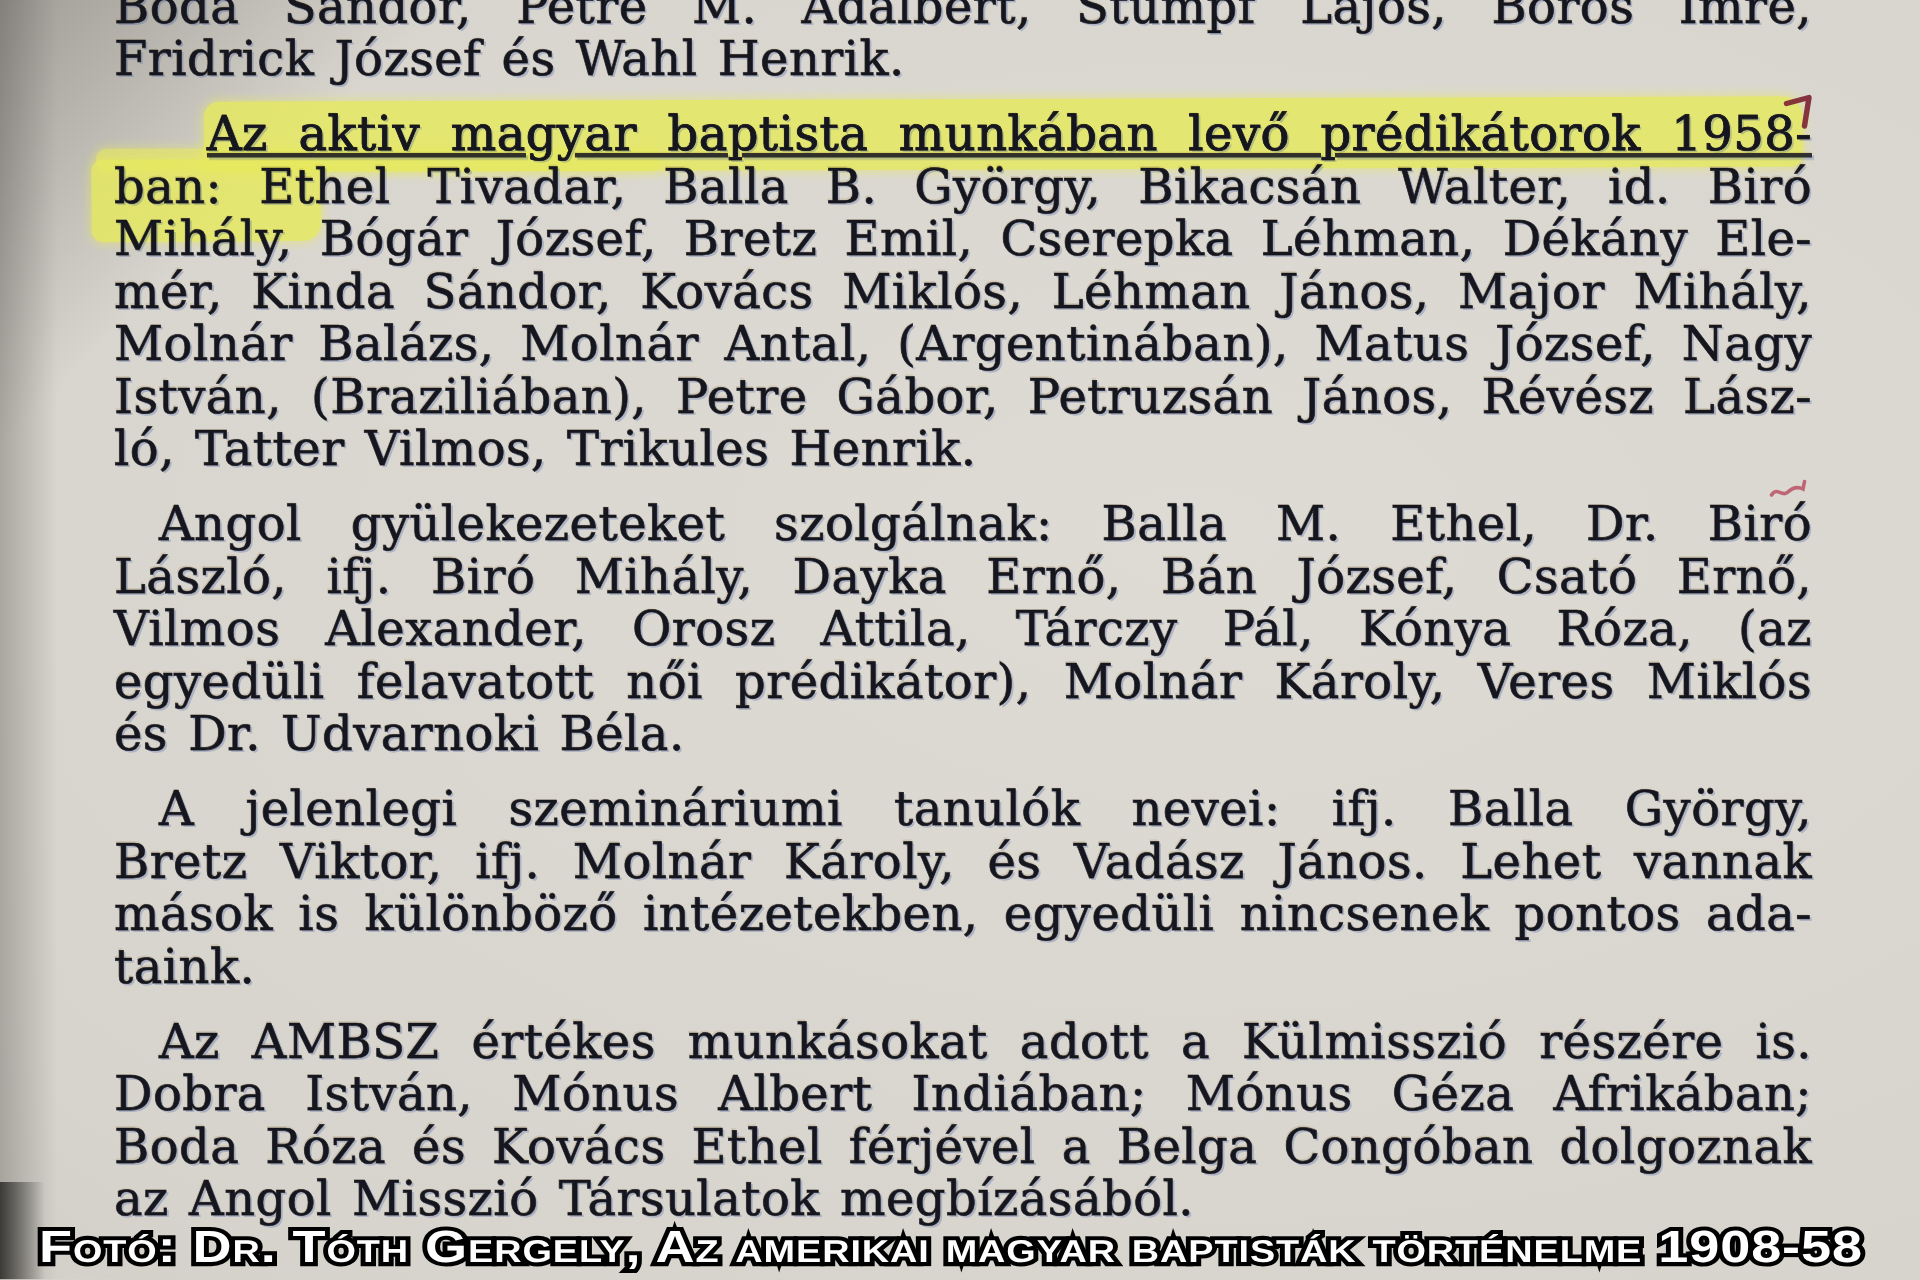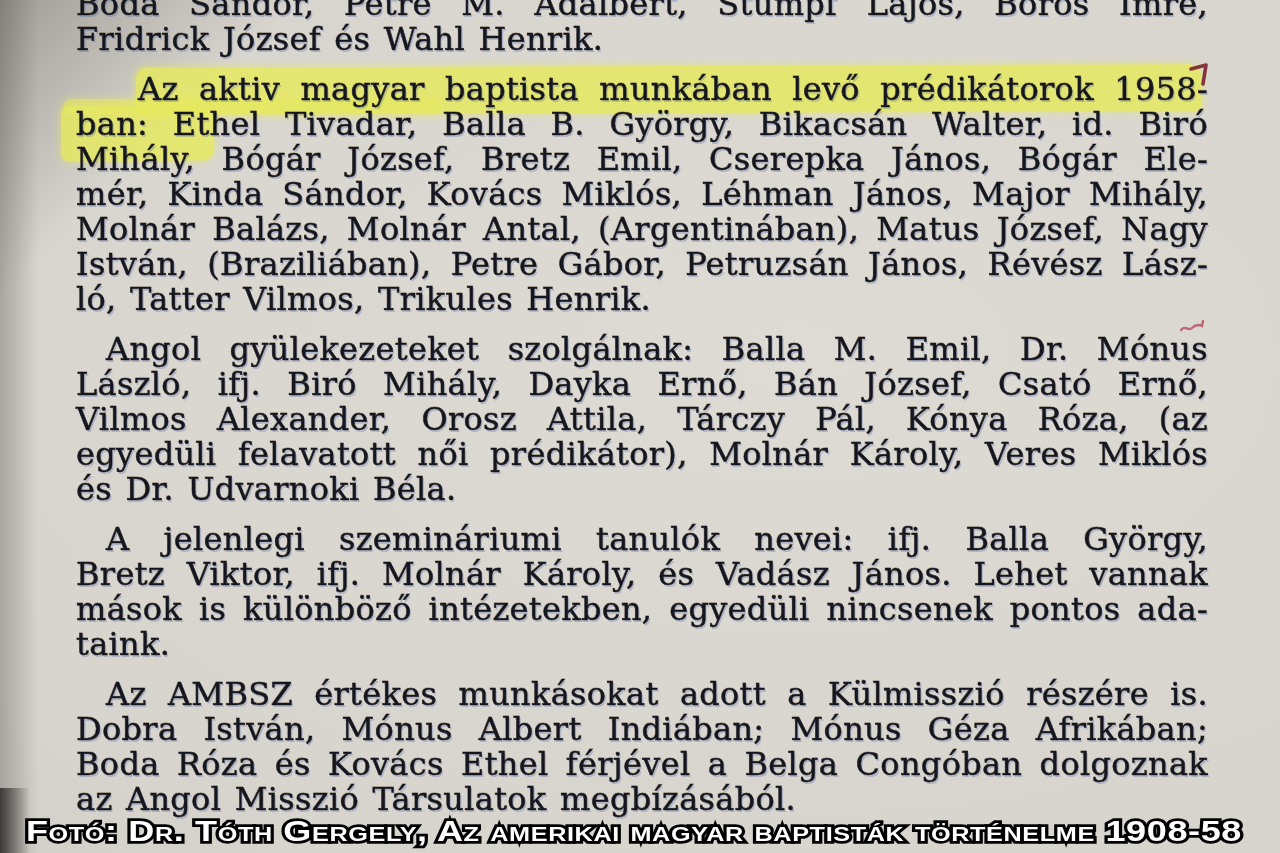--- a/index.html
+++ b/index.html
@@ -35,21 +35,21 @@
     line-height: 35px;
     color: #16161e;
     letter-spacing: 0.3px;
     word-spacing: 3px;
     -webkit-text-stroke: 0.5px rgba(22,22,30,0.85);
     text-shadow: 1.4px 1.6px 0 rgba(45,75,165,0.25), -0.6px -0.8px 0 rgba(150,110,40,0.18);
   }
   .line { text-align: justify; text-align-last: justify; }
   .line.end { text-align-last: left; }
   .line.para { margin-top: 15px; text-indent: 30px; }
-  .line.para.indent-lg { text-indent: 62px; }
+  .line.para.indent-lg { text-indent: 62px; text-decoration: underline; }
   
   .mark { position: absolute; }
   .mark-corner { left: 1188px; top: 62px; }
   .mark-squiggle { left: 1178px; top: 318px; }
   
   .caption-svg {
     position: absolute;
     left: 0; top: 803px;
     width: 1280px; height: 50px;
   }
@@ -74,26 +74,26 @@
 
   <div class="hl hl1" style="background: rgb(231, 234, 94);"></div>
   <div class="hl hl2" style="background: rgb(231, 234, 94);"></div>
   <div class="hl hl3" style="background: rgb(231, 234, 94);"></div>
 
   <div class="page-text" style="color: rgb(22, 22, 30);">
       <div class="line">Boda Sándor, Petre M. Adalbert, Stumpf Lajos, Boros Imre,</div>
       <div class="line end">Fridrick József és Wahl Henrik.</div>
       <div class="line para indent-lg">Az aktiv magyar baptista munkában levő prédikátorok 1958-</div>
       <div class="line">ban: Ethel Tivadar, Balla B. György, Bikacsán Walter, id. Biró</div>
-      <div class="line">Mihály, Bógár József, Bretz Emil, Cserepka János, Bógár Ele-</div>
+      <div class="line">Mihály, Bógár József, Bretz Emil, Cserepka Léhman, Dékány Ele-</div>
       <div class="line">mér, Kinda Sándor, Kovács Miklós, Léhman János, Major Mihály,</div>
       <div class="line">Molnár Balázs, Molnár Antal, (Argentinában), Matus József, Nagy</div>
       <div class="line">István, (Braziliában), Petre Gábor, Petruzsán János, Révész Lász-</div>
       <div class="line end">ló, Tatter Vilmos, Trikules Henrik.</div>
-      <div class="line para">Angol gyülekezeteket szolgálnak: Balla M. Emil, Dr. Mónus</div>
+      <div class="line para">Angol gyülekezeteket szolgálnak: Balla M. Ethel, Dr. Biró</div>
       <div class="line">László, ifj. Biró Mihály, Dayka Ernő, Bán József, Csató Ernő,</div>
       <div class="line">Vilmos Alexander, Orosz Attila, Tárczy Pál, Kónya Róza, (az</div>
       <div class="line">egyedüli felavatott női prédikátor), Molnár Károly, Veres Miklós</div>
       <div class="line end">és Dr. Udvarnoki Béla.</div>
       <div class="line para">A jelenlegi szemináriumi tanulók nevei: ifj. Balla György,</div>
       <div class="line">Bretz Viktor, ifj. Molnár Károly, és Vadász János. Lehet vannak</div>
       <div class="line">mások is különböző intézetekben, egyedüli nincsenek pontos ada-</div>
       <div class="line end">taink.</div>
       <div class="line para">Az AMBSZ értékes munkásokat adott a Külmisszió részére is.</div>
       <div class="line">Dobra István, Mónus Albert Indiában; Mónus Géza Afrikában;</div>

